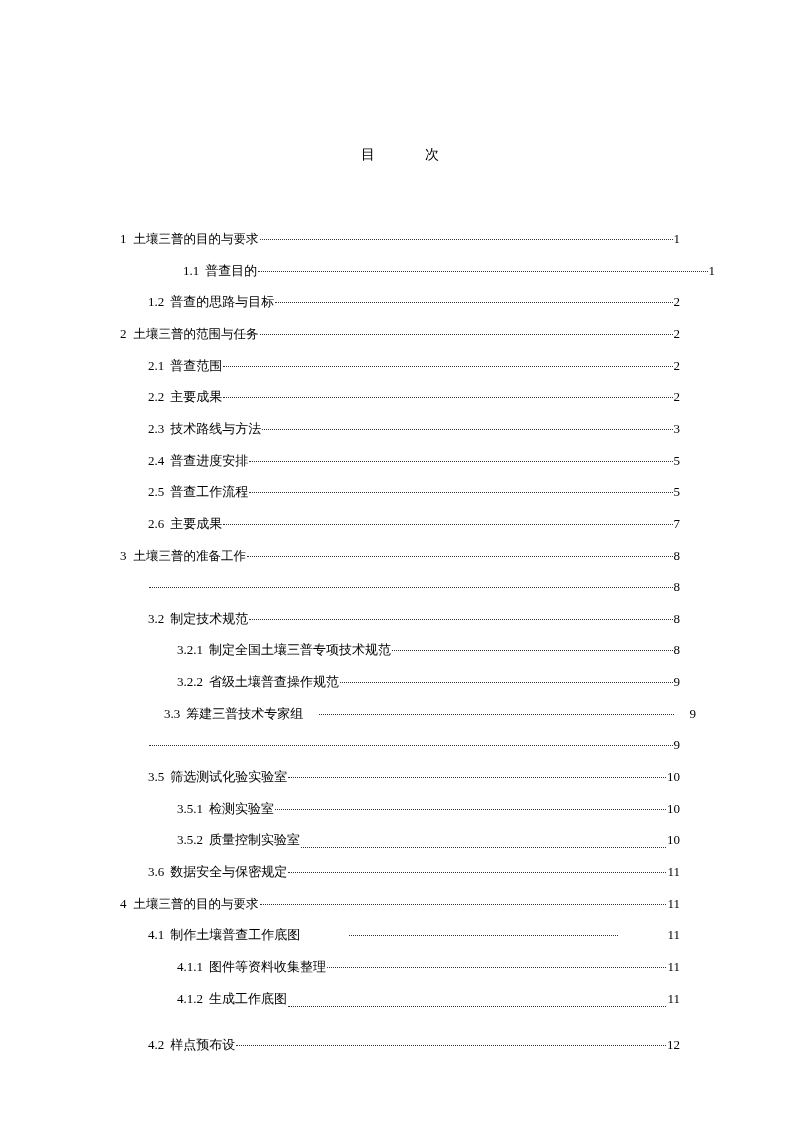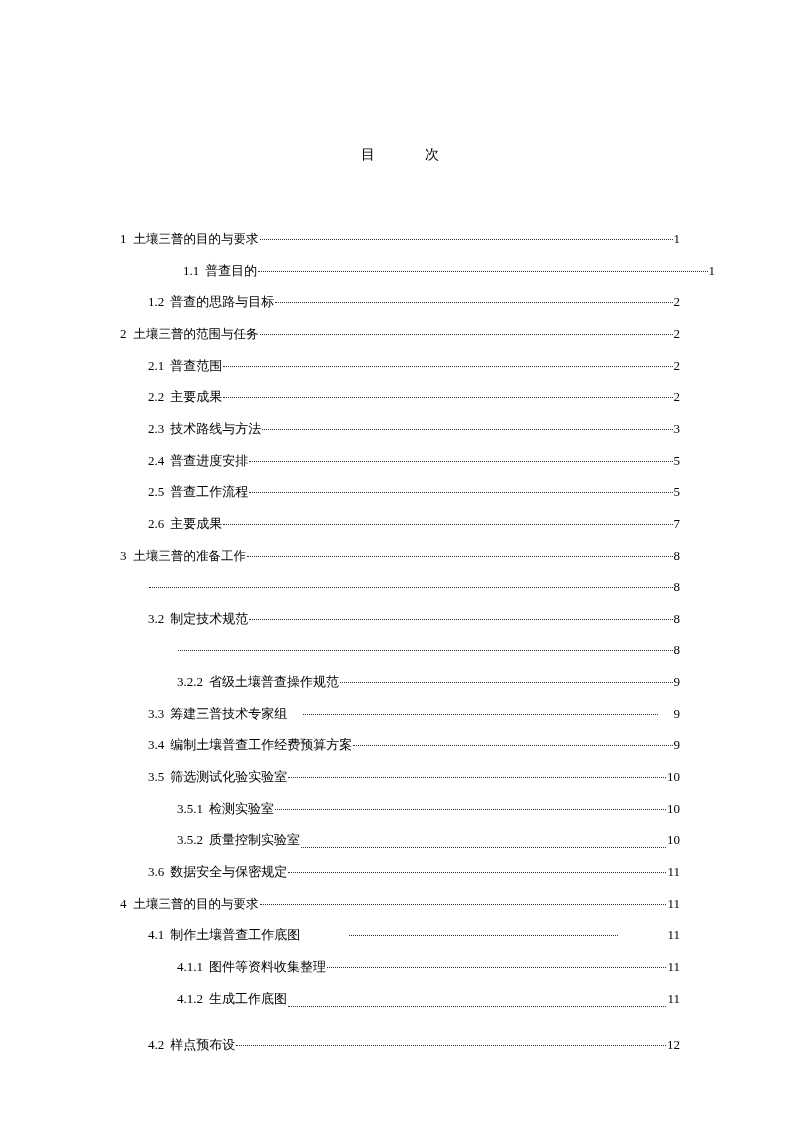--- a/index.html
+++ b/index.html
@@ -86,35 +86,35 @@
     <div class="entry l2" style="top: 348.15px; left: 148px; width: 532px;">
       <span class="leader"></span>
       <span class="page">8</span>
     </div>
     <div class="entry l2" style="top: 379.8px; left: 148px; width: 532px;">
       <span class="label"><span class="num">3.2</span><span class="text">制定技术规范</span></span>
       <span class="leader"></span>
       <span class="page">8</span>
     </div>
     <div class="entry l3" style="top: 411.45px; left: 177px; width: 503px;">
+      <span class="label"><span class="num">3.2.1</span><span class="text">制定全国土壤三普专项技术规范</span></span>
       <span class="leader"></span>
       <span class="page">8</span>
     </div>
     <div class="entry l3" style="top: 443.1px; left: 177px; width: 503px;">
       <span class="label"><span class="num">3.2.2</span><span class="text">省级土壤普查操作规范</span></span>
       <span class="leader"></span>
       <span class="page">9</span>
     </div>
-    <div class="entry l2" style="top: 474.75px; left: 148px; width: 532px; gap: 15px;">
+    <div class="entry l2" style="top: 474.75px; left: 164px; width: 532px; gap: 15px;">
       <span class="label"><span class="num">3.3</span><span class="text">筹建三普技术专家组</span></span>
       <span class="leader"></span>
       <span class="page">9</span>
     </div>
     <div class="entry l2" style="top: 506.4px; left: 148px; width: 532px;">
-      <span class="label"><span class="num">3.4</span><span class="text">编制土壤普查工作经费预算方案</span></span>
       <span class="leader"></span>
       <span class="page">9</span>
     </div>
     <div class="entry l2" style="top: 538.05px; left: 148px; width: 532px;">
       <span class="label"><span class="num">3.5</span><span class="text">筛选测试化验实验室</span></span>
       <span class="leader"></span>
       <span class="page">10</span>
     </div>
     <div class="entry l3" style="top: 569.7px; left: 177px; width: 503px;">
       <span class="label"><span class="num">3.5.1</span><span class="text">检测实验室</span></span>

